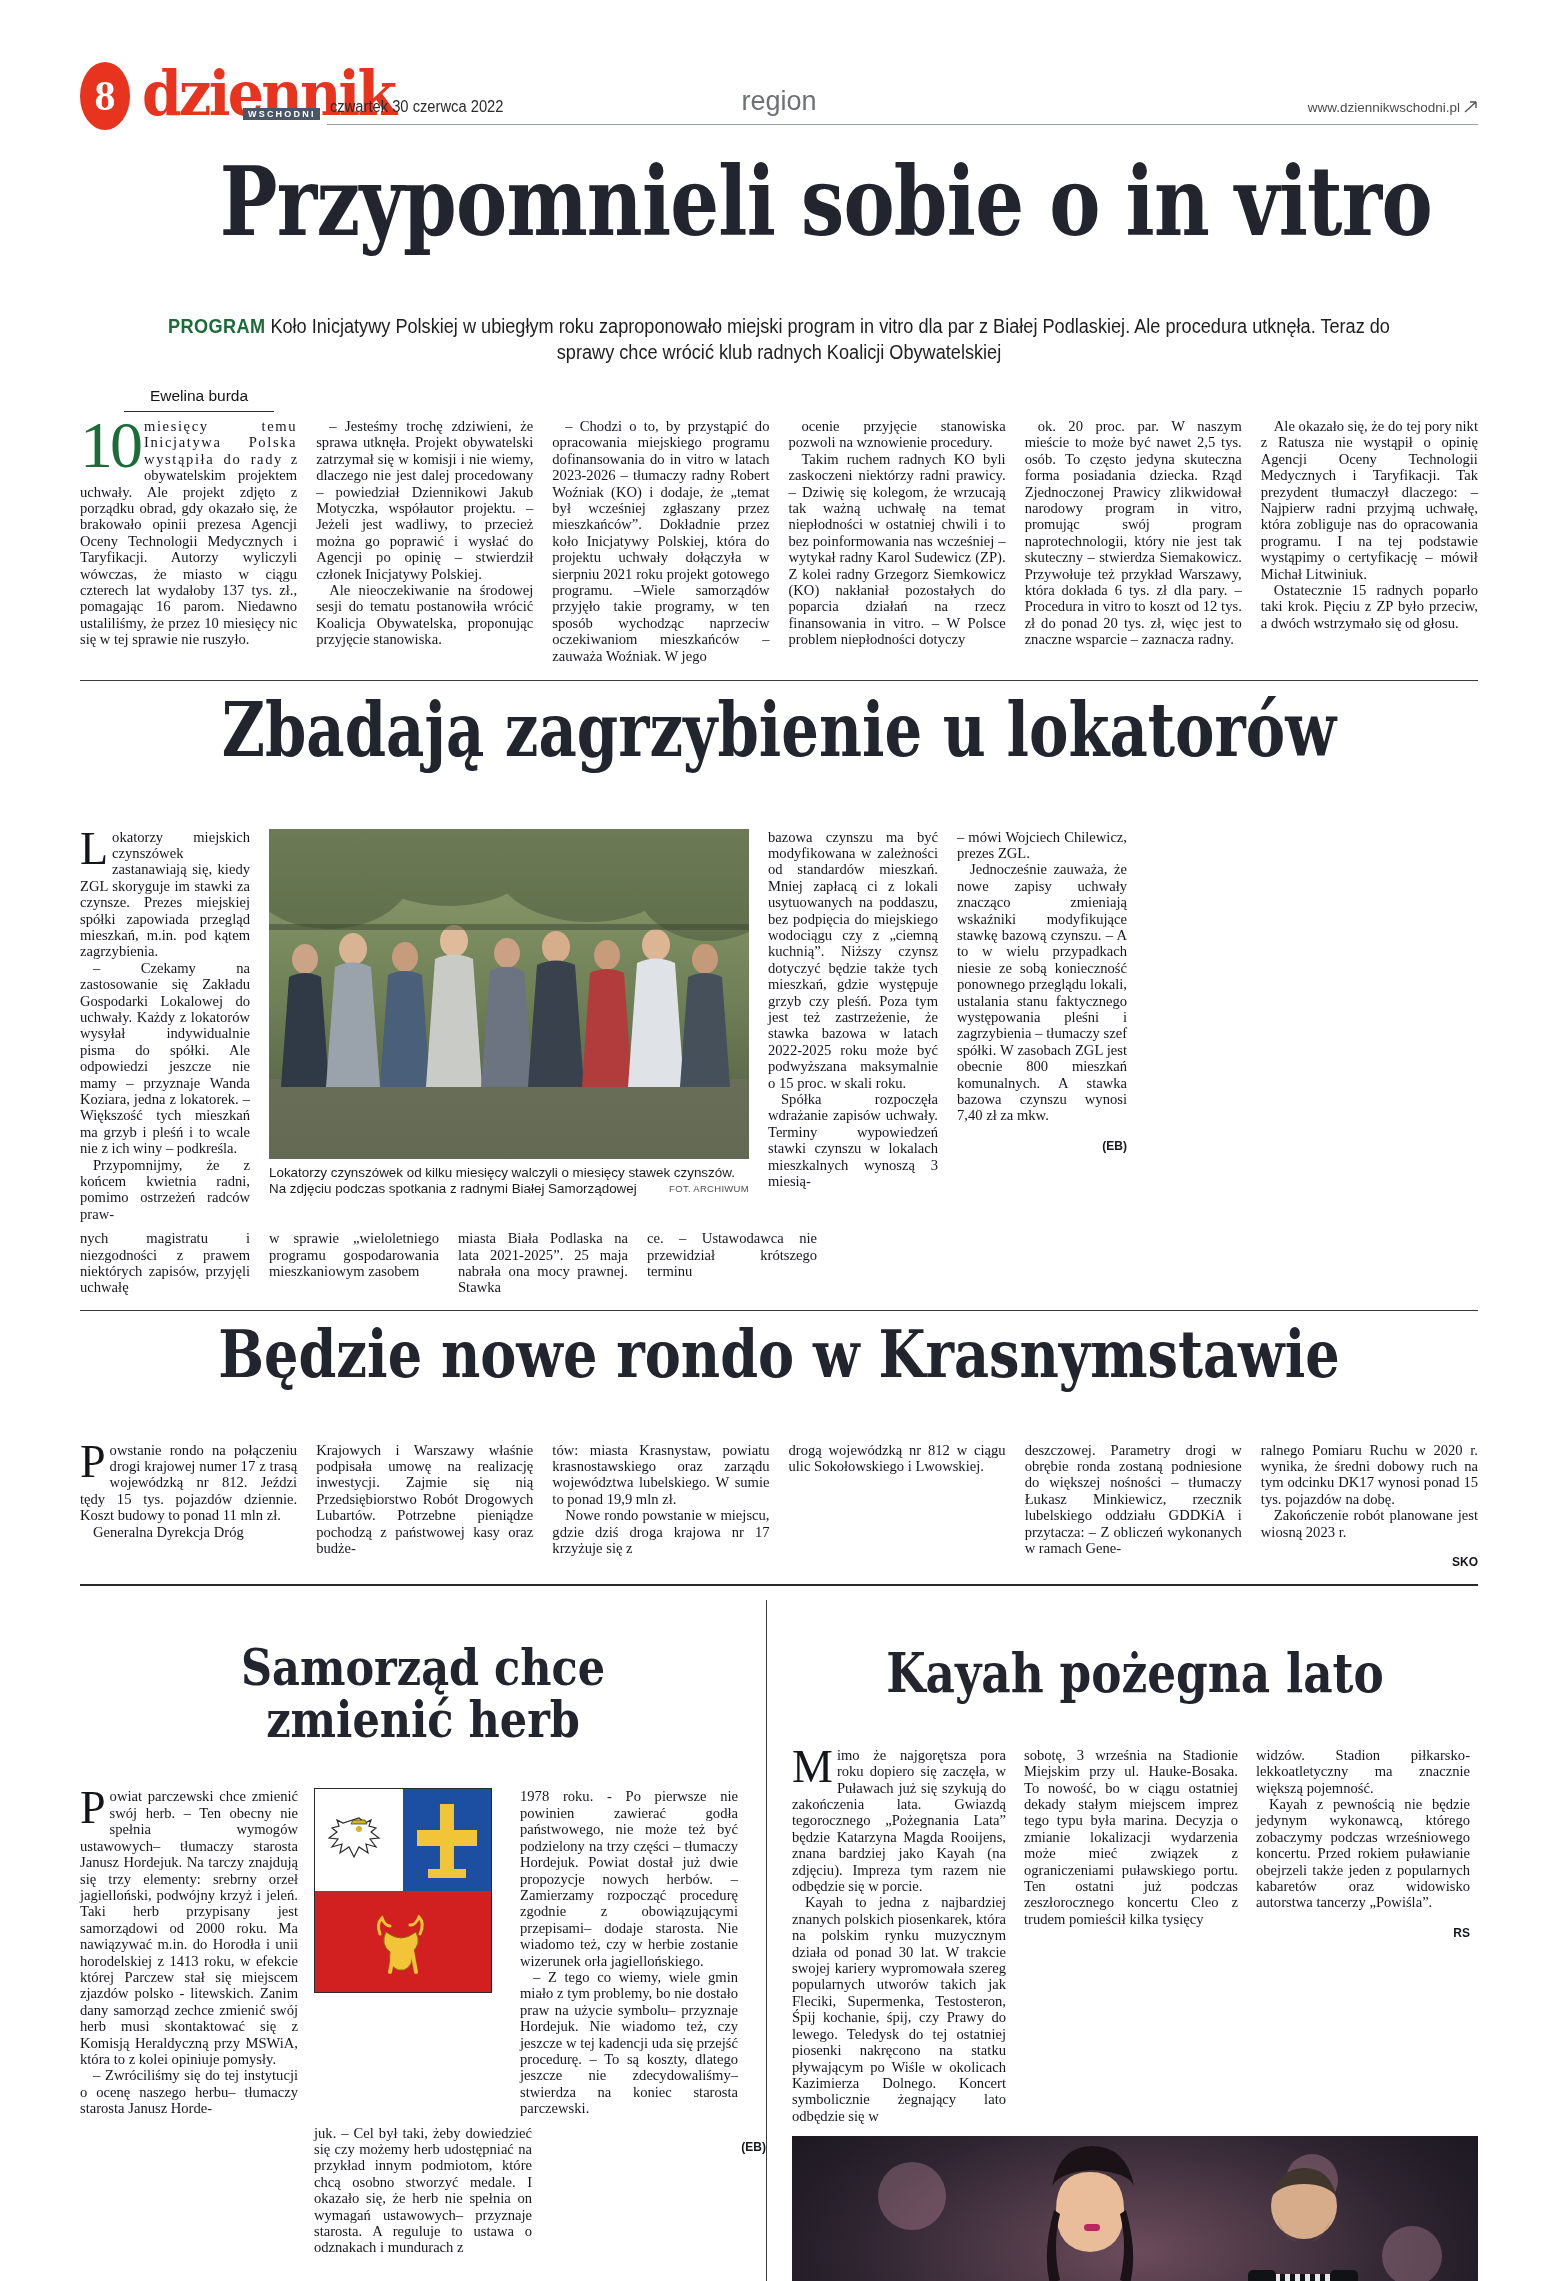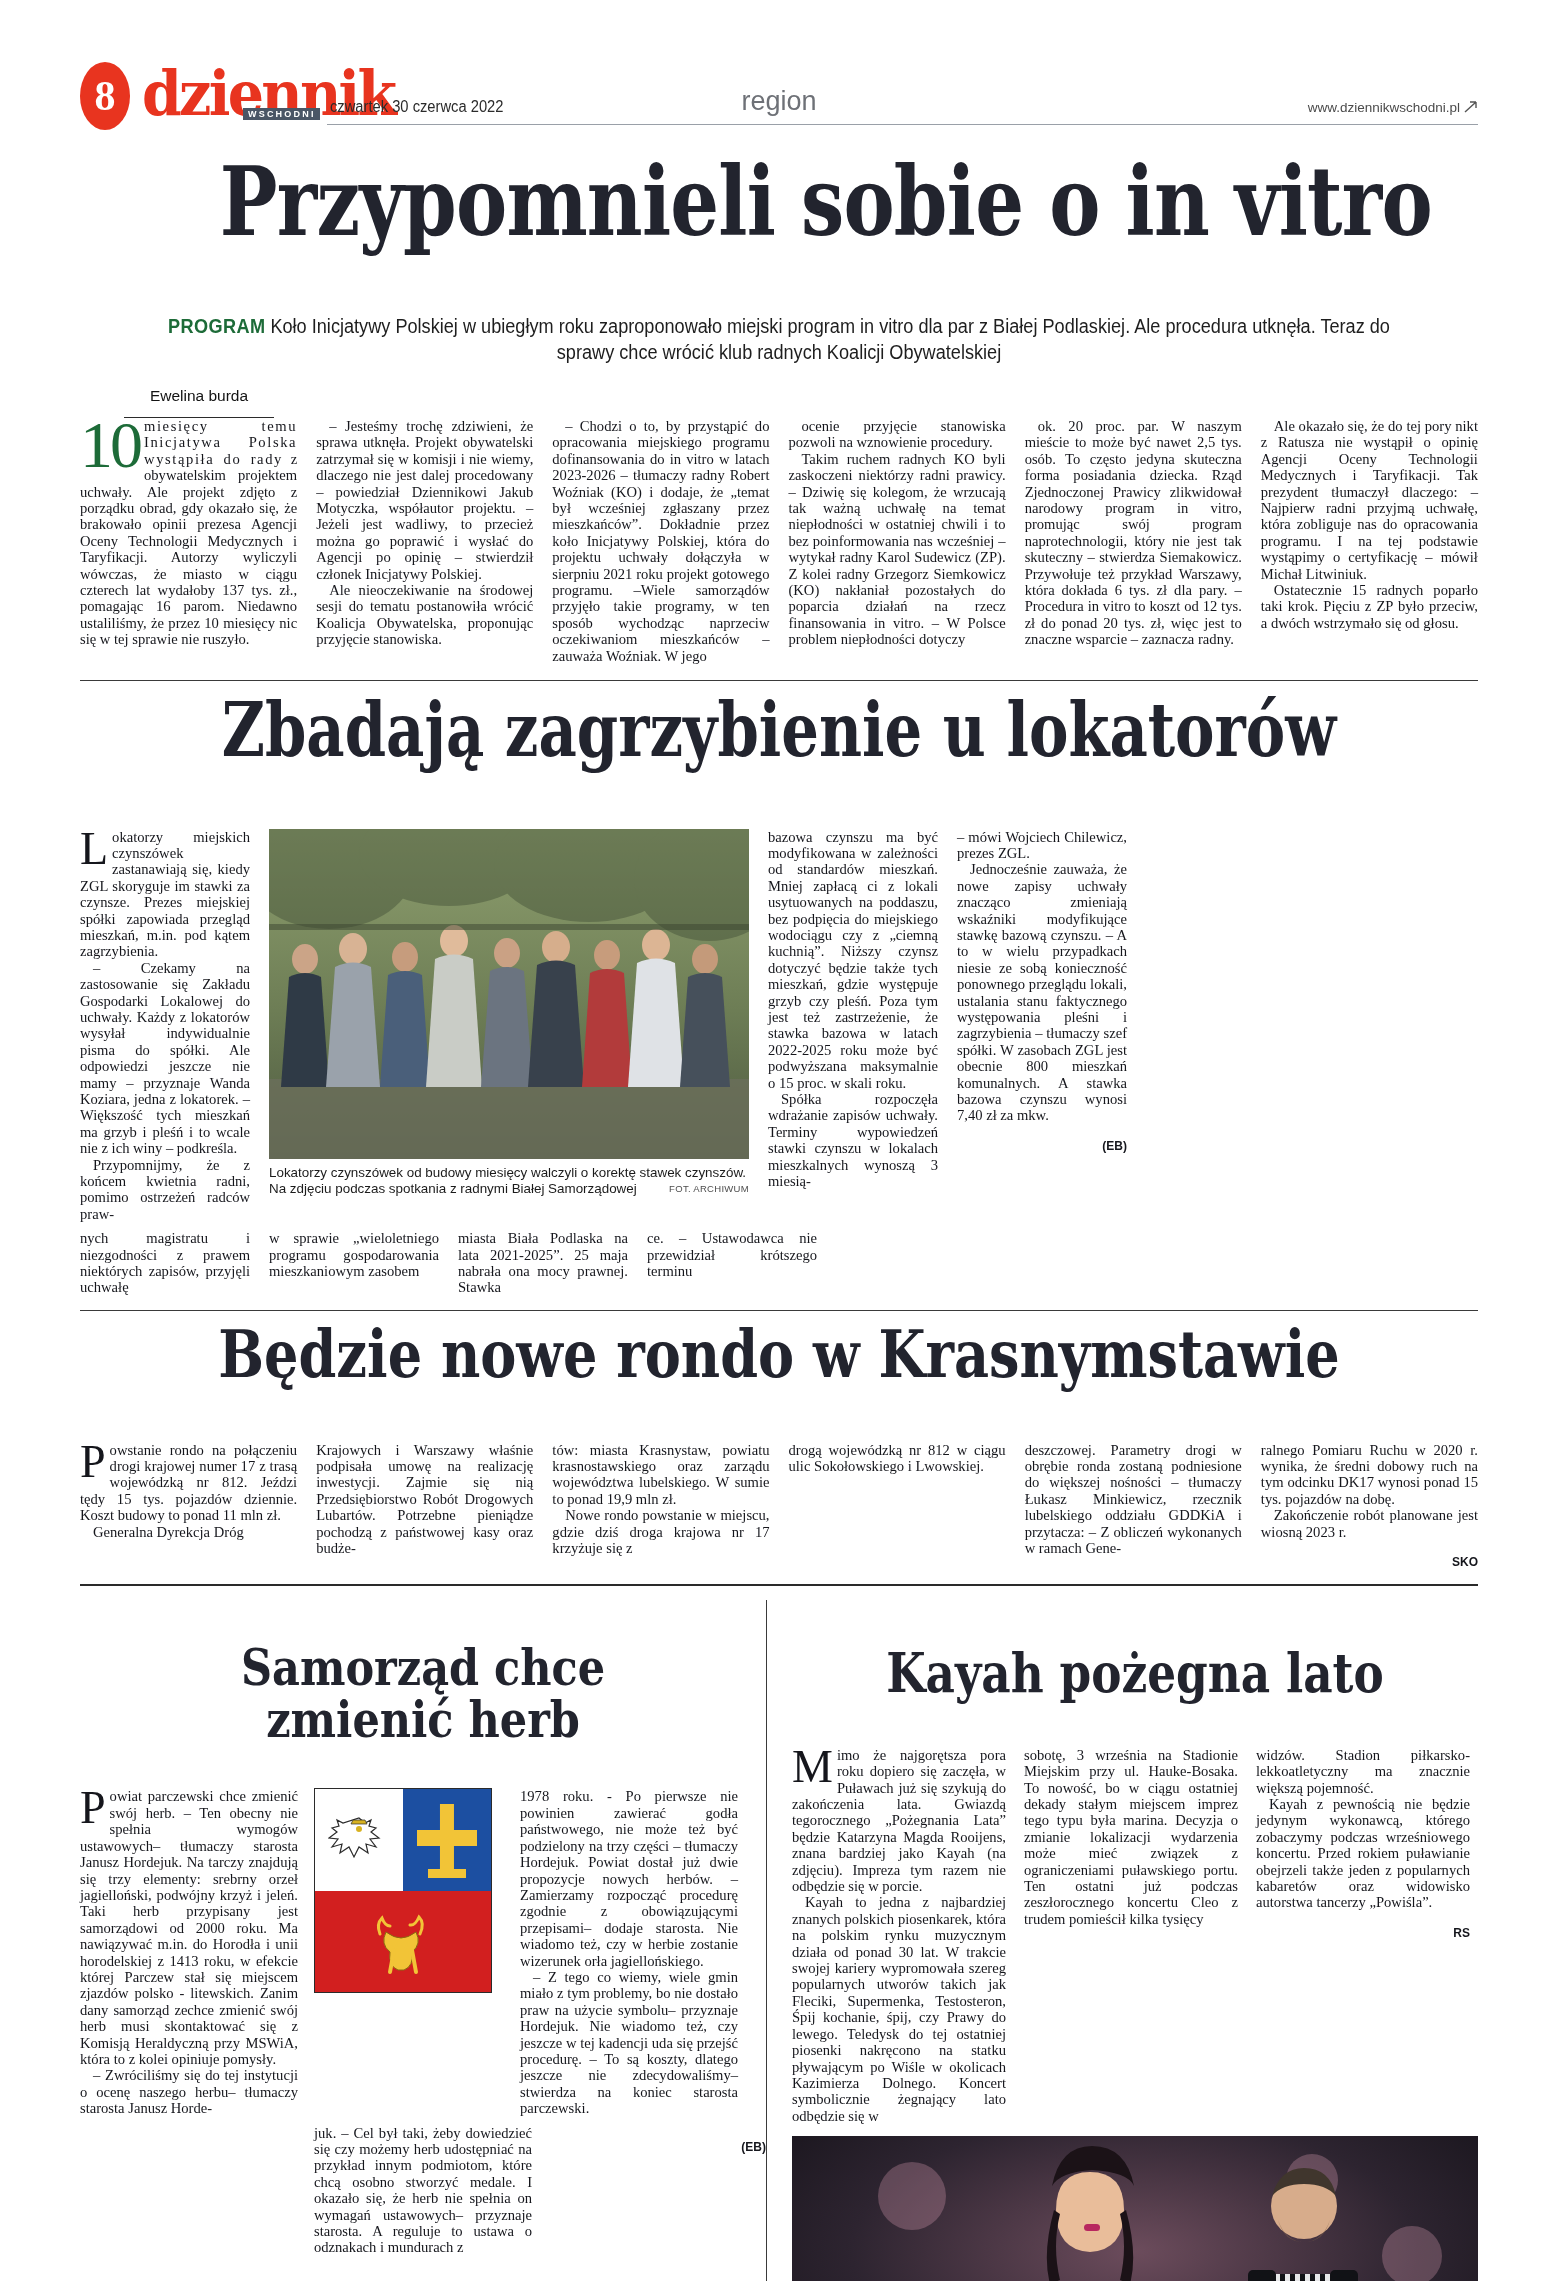--- a/index.html
+++ b/index.html
@@ -125,21 +125,21 @@
 
   
   .story1 { margin-top: 22px; position: relative; }
   .byline-box { width: 238px; position: relative; height: 24px; }
   .byline-name {
     font-family: "Liberation Sans", sans-serif;
     font-size: 15.5px;
     text-align: center;
     color: #131313;
     border-bottom: 1.3px solid #2b2b2b;
-    padding-bottom: 12px;
+    padding-bottom: 6px;
     display: block;
     width: 150px;
     margin: 16px auto;
   }
 
   .cols6 {
     column-count: 6;
     column-gap: 19px;
     column-rule: none;
     margin-top: 7px;
@@ -379,21 +379,21 @@
                 <ellipse cx="18" cy="0" rx="13" ry="15" fill="#c49a7a"></ellipse>
                 <path d="M1 18 q17 -8 34 0 l8 110 h-50 z" fill="#46505b"></path>
               </g>
           </g>
           <g opacity="0.5" fill="#39442f">
             <rect x="0" y="95" width="480" height="6"></rect>
           </g>
         </svg>
       </div>
       <div class="photo-caption">
-        <span>Lokatorzy czynszówek od budowy miesięcy walczyli o korektę stawek czynszów. Na zdjęciu podczas spotkania z radnymi Białej Samorządowej</span>
+        <span>Lokatorzy czynszówek od kilku miesięcy walczyli o miesięcy stawek czynszów. Na zdjęciu podczas spotkania z radnymi Białej Samorządowej</span>
         <span class="credit">FOT. ARCHIWUM</span>
       </div>
     </div>
     <div></div>
     <div class="col-text">
       <p class="noind"><span>bazowa czynszu ma być modyfikowana w zależności od standardów mieszkań. Mniej zapłacą ci z lokali usytuowanych na poddaszu, bez podpięcia do miejskiego wodociągu czy z „ciemną kuchnią”. Niższy czynsz dotyczyć będzie także tych mieszkań, gdzie występuje grzyb czy pleśń. Poza tym jest też zastrzeżenie, że stawka bazowa w latach 2022-2025 roku może być podwyższana maksymalnie o 15 proc. w skali roku.</span><span style="display: block; text-indent: 13px;">Spółka rozpoczęła wdrażanie zapisów uchwały. Terminy wypowiedzeń stawki czynszu w lokalach mieszkalnych wynoszą 3 miesią-</span></p>
     </div>
     <div></div>
     <div class="col-text">
       <p class="noind"><span>– mówi Wojciech Chilewicz, prezes ZGL.</span><span style="display: block; text-indent: 13px;">Jednocześnie zauważa, że nowe zapisy uchwały znacząco zmieniają wskaźniki modyfikujące stawkę bazową czynszu. – A to w wielu przypadkach niesie ze sobą konieczność ponownego przeglądu lokali, ustalania stanu faktycznego występowania pleśni i zagrzybienia – tłumaczy szef spółki. W zasobach ZGL jest obecnie 800 mieszkań komunalnych. A stawka bazowa czynszu wynosi 7,40 zł za mkw.</span></p>

